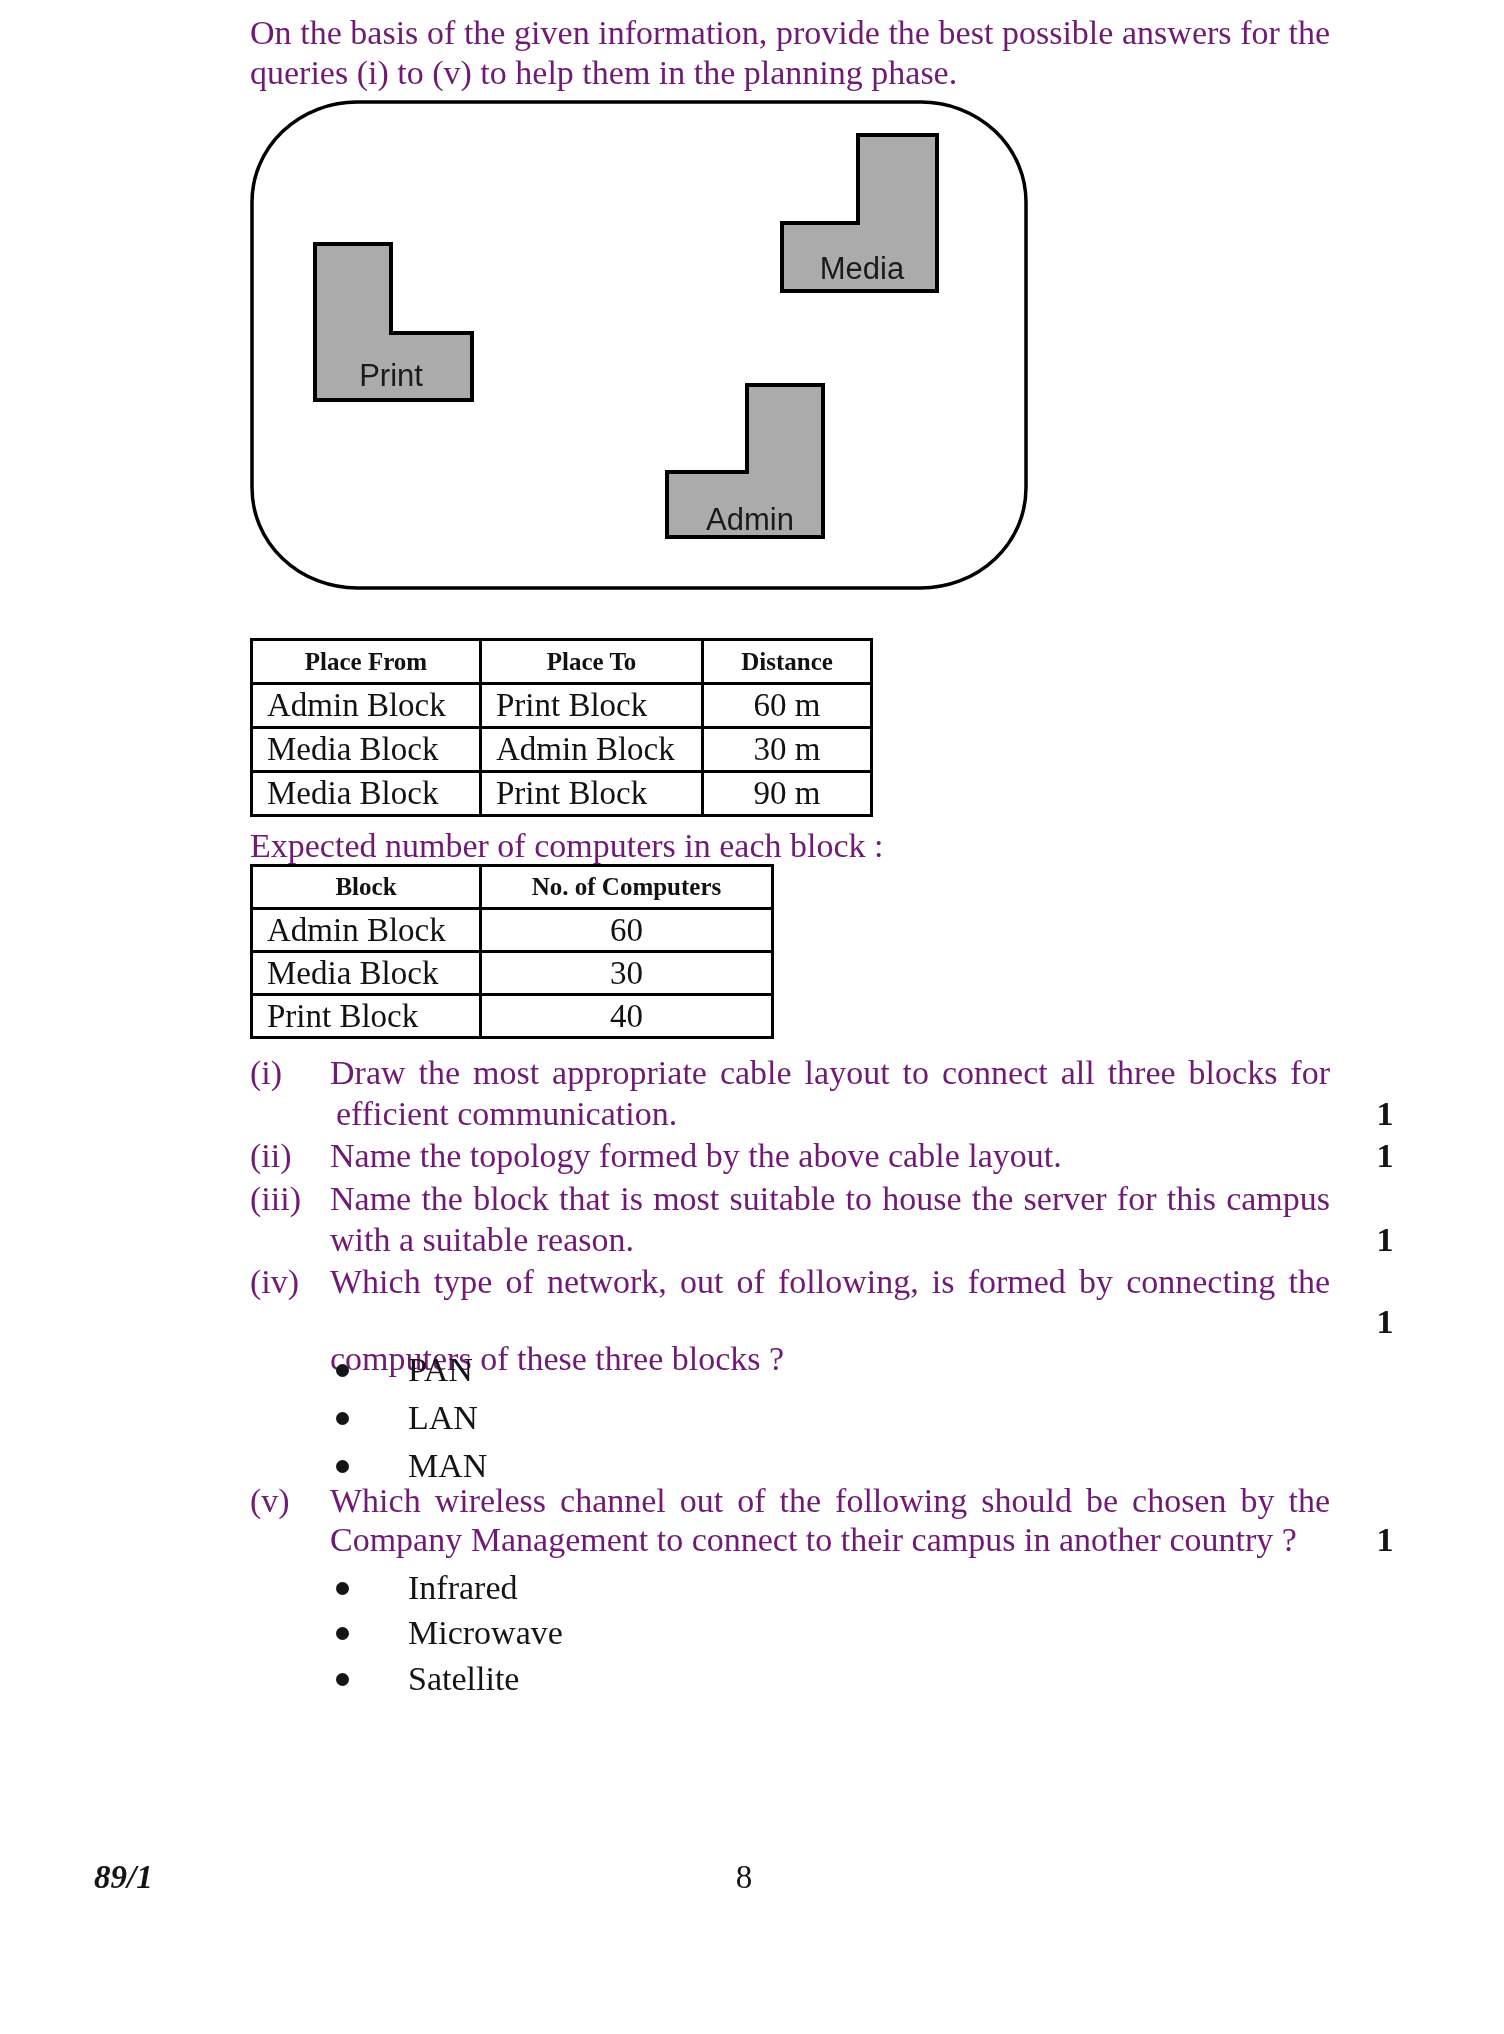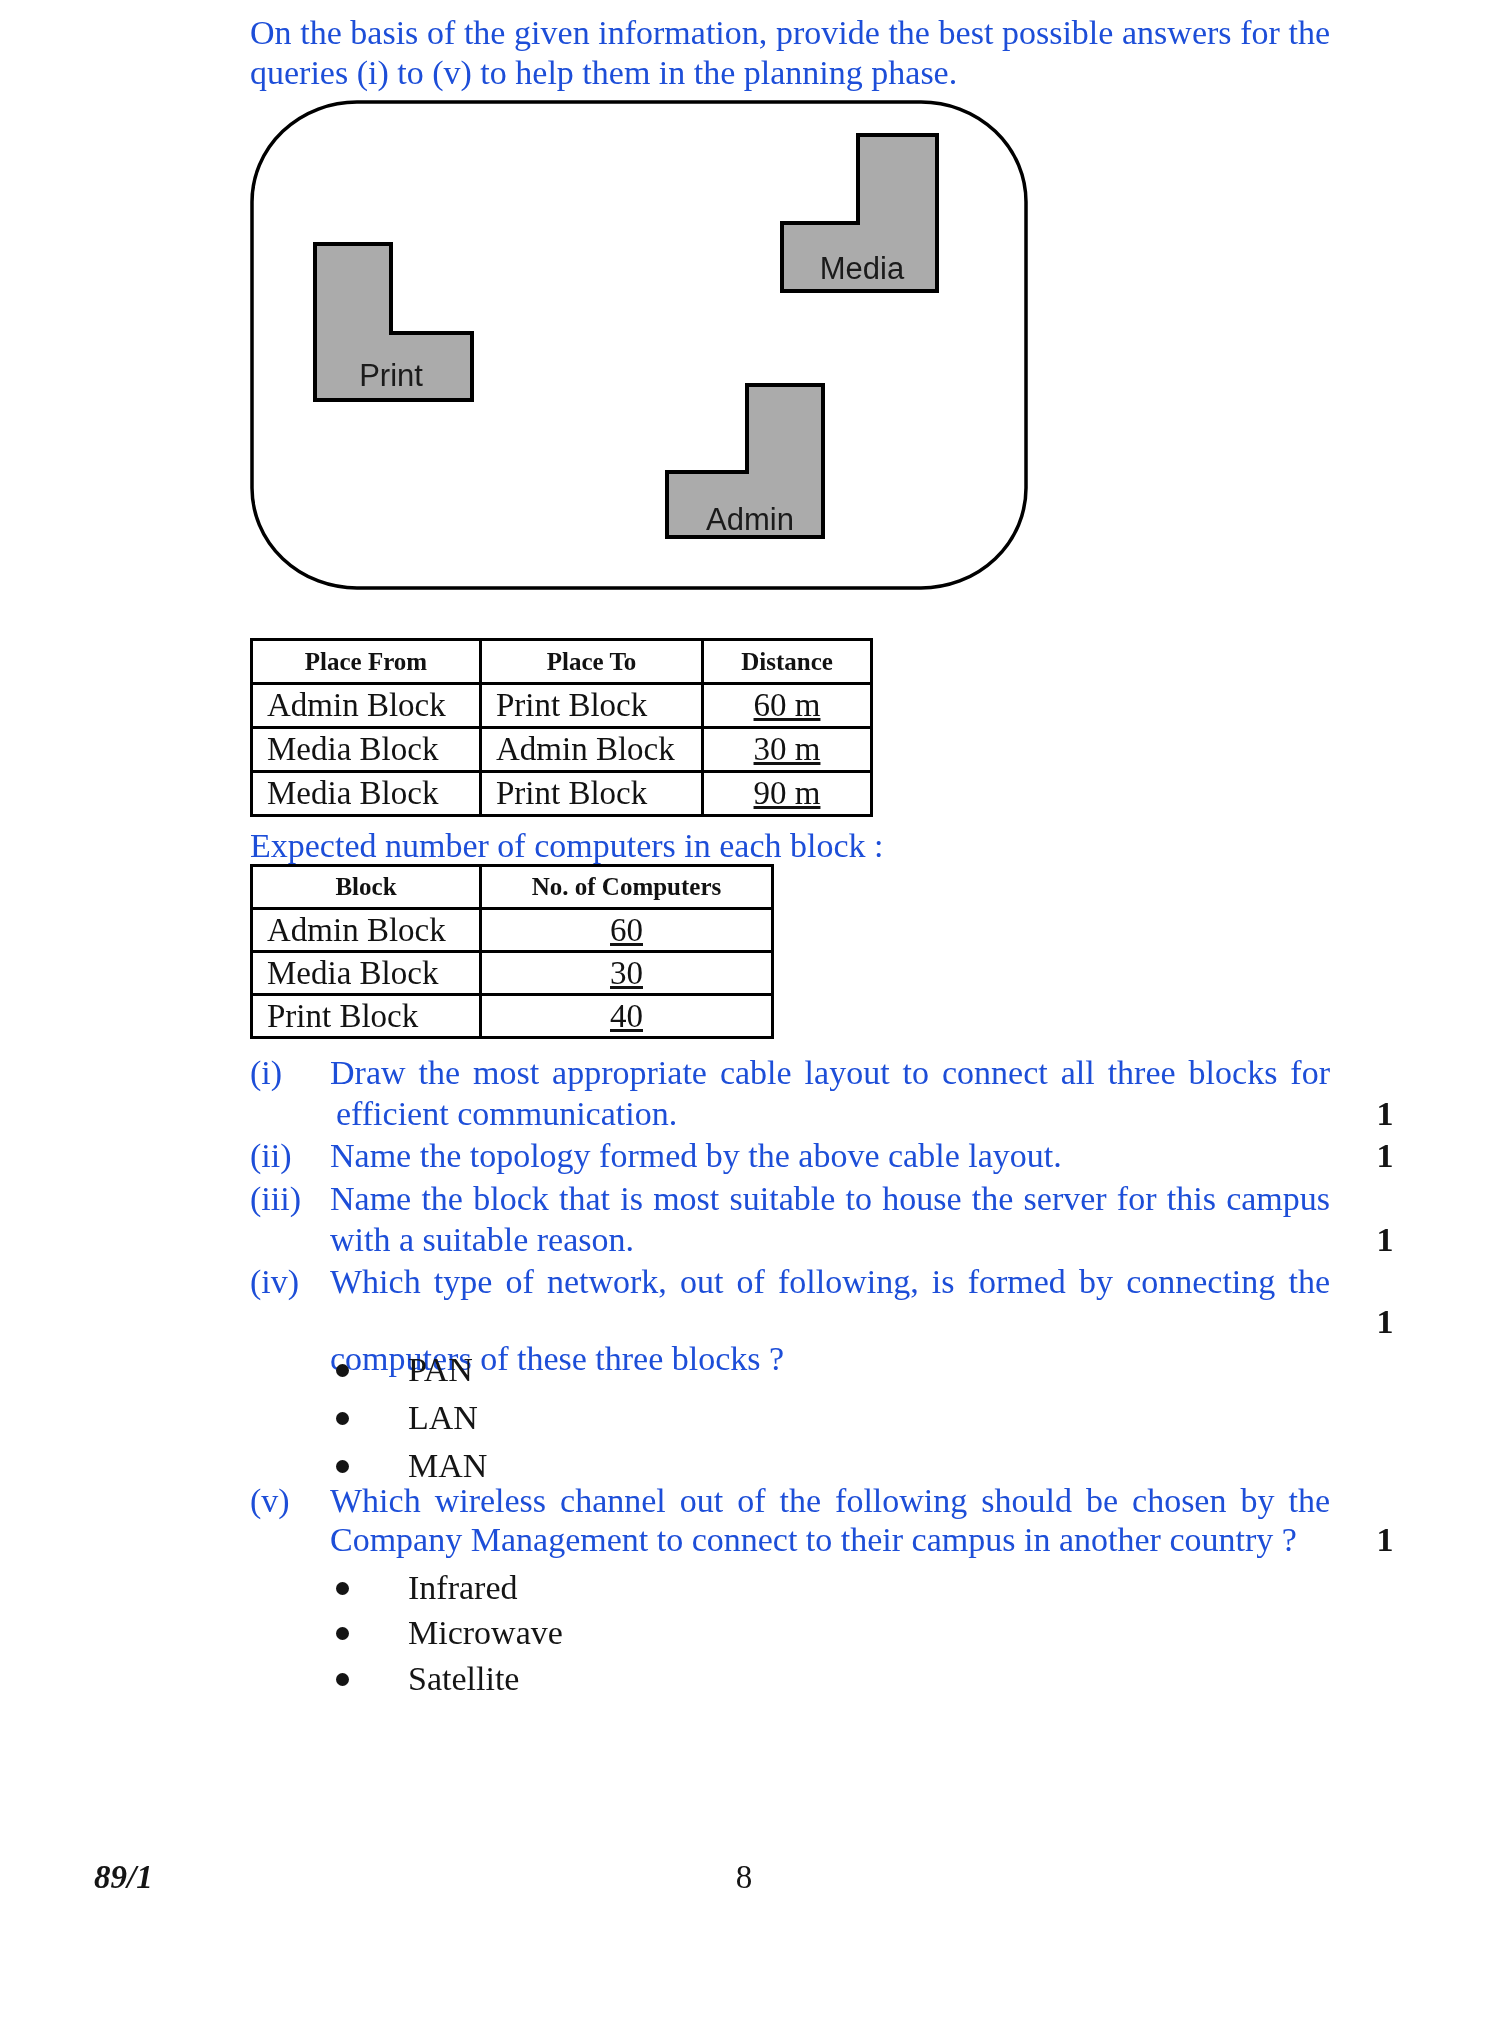--- a/index.html
+++ b/index.html
@@ -1,34 +1,34 @@
 <!DOCTYPE html>
 <html><head>
 <meta charset="utf-8">
 <style>
   html, body { margin:0; padding:0; background:#ffffff; }
   .page {
     position:relative; width:1504px; height:2034px; background:#ffffff;
     font-family:"Liberation Serif", serif; color:#151515; overflow:hidden;
   }
   .abs { position:absolute; }
-  .line { position:absolute; font-size:34px; line-height:40px; color:#1d4ed8; }
+  .line { position:absolute; font-size:34px; line-height:40px; color:#701a75; }
   .j { text-align:justify; text-align-last:justify; }
   .qnum { width:72px; }
   .qline { width:1000px; }
   .mark { position:absolute; left:1362px; width:46px; text-align:center;
           font-weight:bold; font-size:34px; line-height:40px; }
   .tbl { position:absolute; border-collapse:collapse; table-layout:fixed;
          font-size:33px; color:#121212; background:#ffffff; }
   .tbl th, .tbl td { border:3px solid #000; padding:0; overflow:hidden; }
   .tbl th { font-weight:bold; text-align:center; font-size:25px; }
   .t1 th, .t1 td { height:41px; }
   .t2 th, .t2 td { height:40px; }
   .cname { text-align:left; padding-left:14px !important; }
-  .cval  { text-align:center;text-decoration:underline; }
+  .cval  { text-align:center; }
   .dot { position:absolute; width:13px; height:13px; border-radius:50%; background:#141414; }
   .opt { position:absolute; left:408px; font-size:34px; line-height:40px; }
   .foot { position:absolute; font-size:33px; line-height:38px; }
   .bold { font-weight:bold; }
   svg text { font-family:"Liberation Sans", sans-serif; font-size:31px; fill:#1b1b1b;
              text-anchor:middle; }
 </style>
 </head>
 <body>
 

